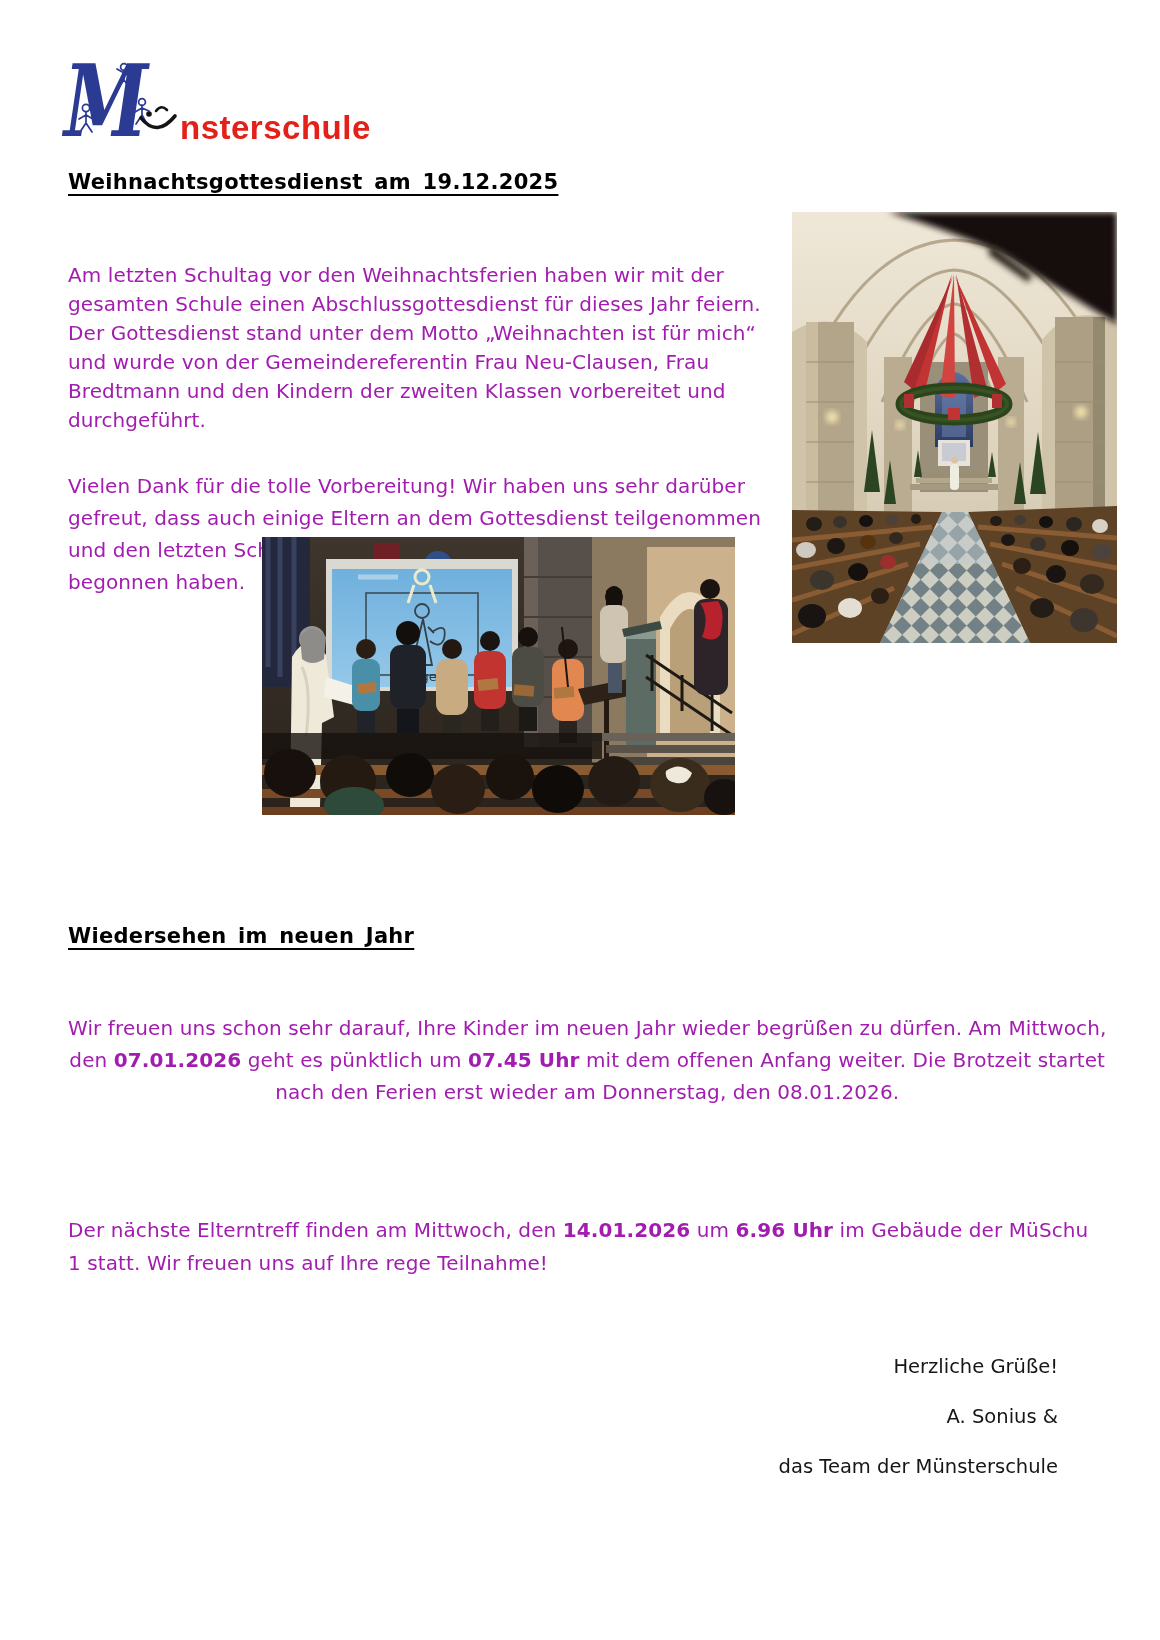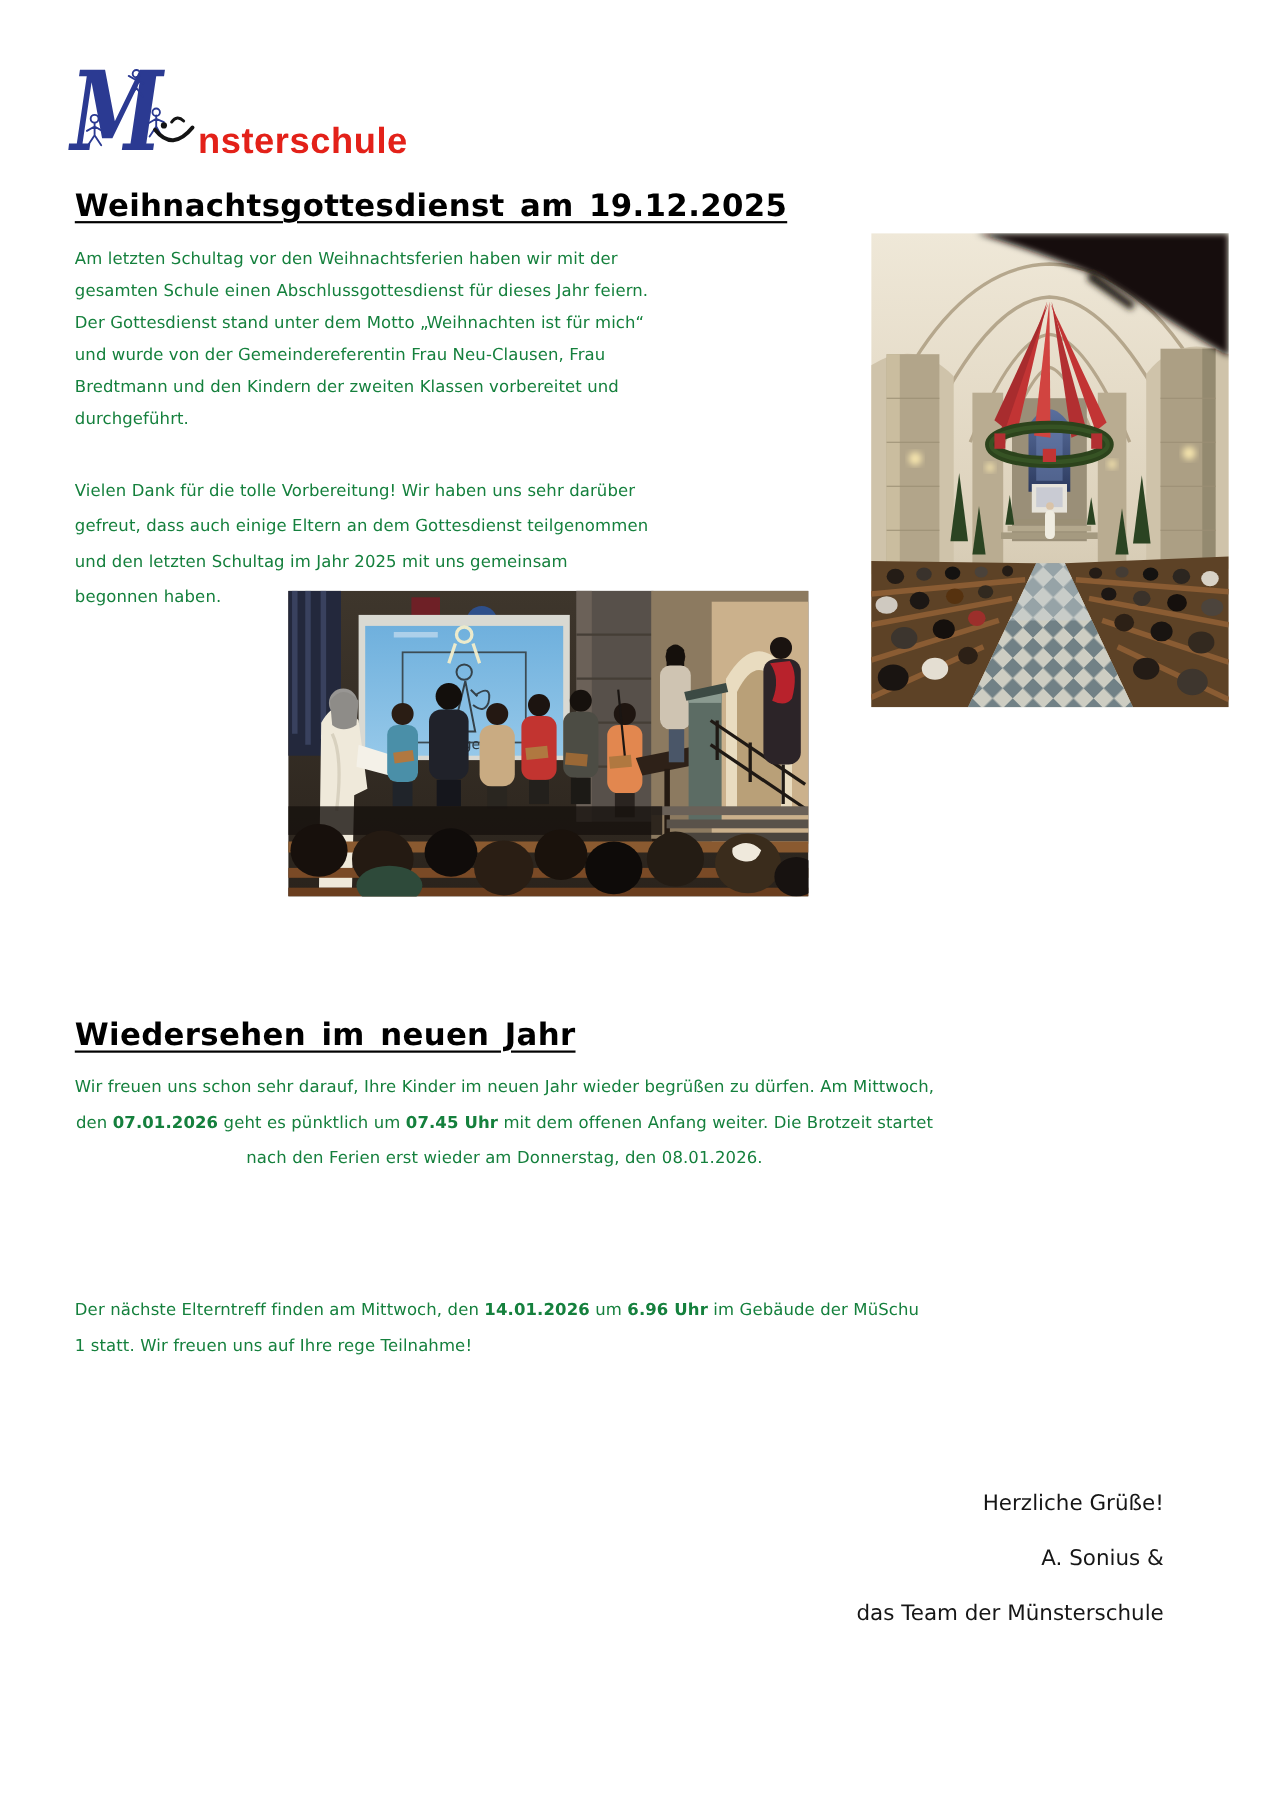--- a/index.html
+++ b/index.html
@@ -6,29 +6,29 @@
   .page{
     position:relative;
     width:1160px;height:1640px;
     background:#ffffff;
     font-family:"DejaVu Sans",sans-serif;
     color:#151515;
     overflow:hidden;
   }
   .abs{position:absolute;}
   .heading{
-    font-size:28px;font-weight:700;color:#000;
+    font-size:21px;font-weight:700;color:#000;
     text-decoration:underline;
     text-decoration-thickness:2px;
     text-underline-offset:5px;
     letter-spacing:.3px;
     word-spacing:4px;
   }
   .body-text{
-    font-size:15px;color:#15803d;white-space:pre;letter-spacing:.1px;
+    font-size:20px;color:#a21caf;white-space:pre;letter-spacing:.1px;margin-top:40px;
   }
   .runs{white-space:pre;}
   .closing{
     text-align:right;font-size:19.5px;color:#161616;
     line-height:50px;white-space:pre-line;
   }
   .photo{box-shadow:none;display:block;}
   svg text{user-select:none;}
 </style>
 </head>

